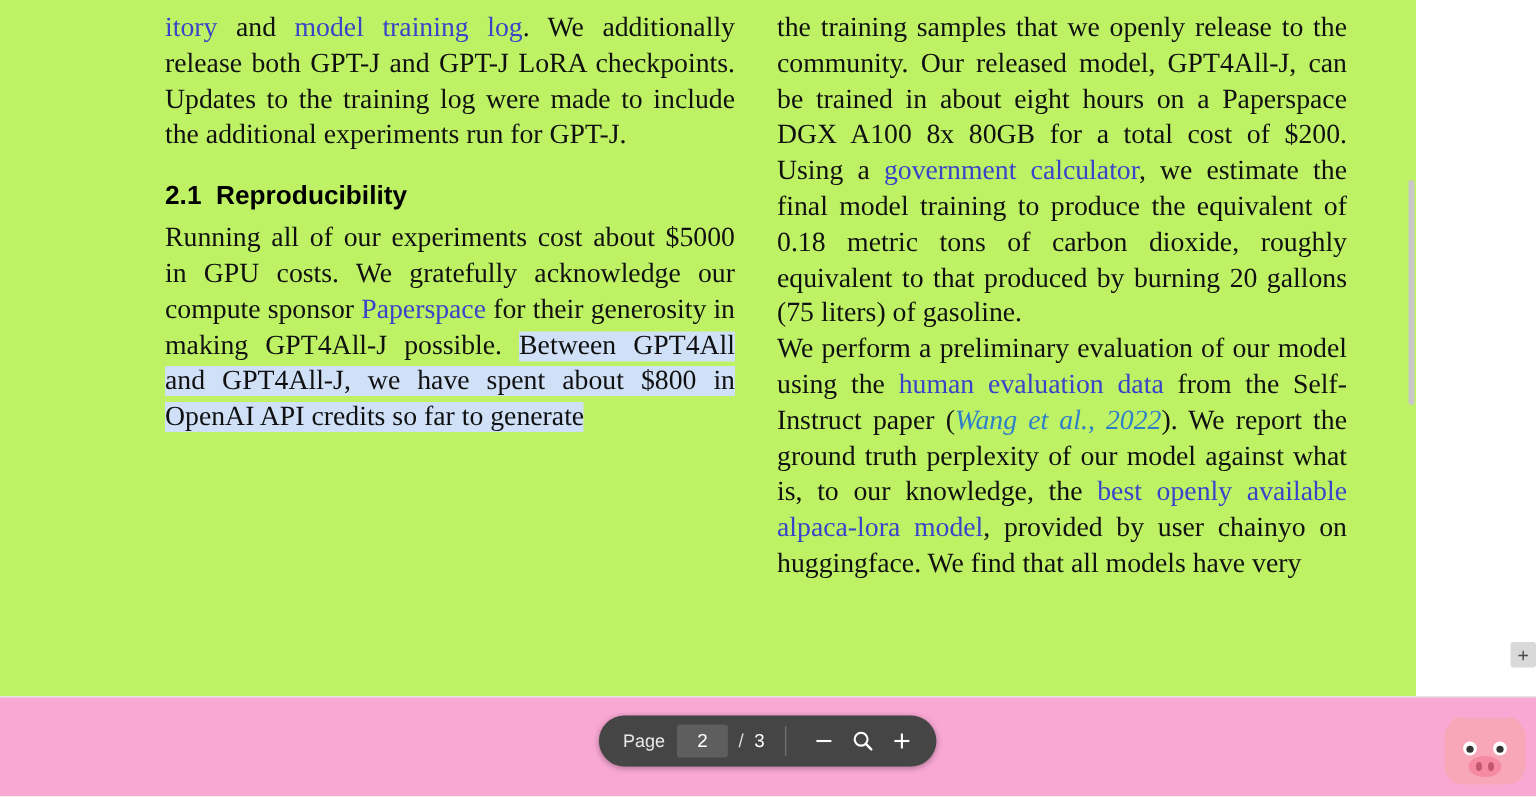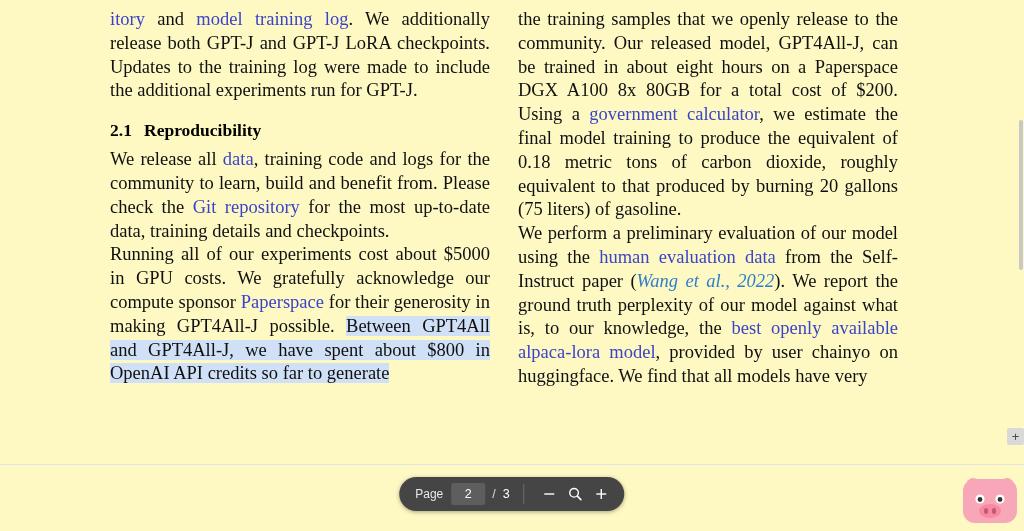--- a/index.html
+++ b/index.html
@@ -18,23 +18,23 @@
     position: relative;
     width: 1024px;
     height: 531px;
     background: #ffffff;
     overflow: hidden;
   }
   .paper {
     position: absolute;
     left: 0;
     top: 0;
-    width: 1024px;
+    width: 944px;
     height: 465px;
-    background: #fef9c3;
+    background: #bef264;
     box-sizing: border-box;
     padding: 8px 0 0 0;
   }
   .columns {
     display: flex;
     gap: 28px;
     padding: 0 108px 0 110px;
     box-sizing: border-box;
     width: 1024px;
   }
@@ -44,21 +44,21 @@
   }
   p {
     margin: 0 0 0 0;
     font-size: 18.5px;
     line-height: 23.8px;
     text-align: justify;
     text-justify: inter-word;
     color: #101010;
   }
   .sect {
-    font-family: Liberation Serif, serif;
+    font-family: Liberation Sans, sans-serif;
     font-weight: bold;
     font-size: 17.5px;
     margin: 17px 0 7px 0;
     color: #000000;
   }
   .sect .num { display: inline-block; min-width: 34px; }
   .sect.big {
     font-size: 20px;
     margin: 20px 0 9px 0;
   }
@@ -77,21 +77,21 @@
     display: inline;
     box-shadow: 0 0 0 0 #cfe0f7;
   }
   
   .toolbar-area {
     position: absolute;
     left: 0;
     bottom: 0;
     width: 1024px;
     height: 66px;
-    background: #fef9c3;
+    background: #f9a8d4;
     border-top: 1px solid #e3e3e3;
   }
   .toolbar {
     position: absolute;
     left: 50%;
     transform: translateX(-50%);
     top: 12px;
     height: 34px;
     background: #454545;
     border-radius: 17px;
@@ -193,21 +193,20 @@
 <div id="page">
 
   <div class="paper">
     <div class="columns">
 
       <div class="col">
         <p><a class="ref" href="#">itory</a><span> and </span><a class="ref" href="#">model training log</a><span>. We additionally release both GPT-J and GPT-J LoRA checkpoints. Updates to the training log were made to include the additional experiments run for GPT-J.</span></p>
 
         <div class="sect"><span class="num">2.1</span><span>Reproducibility</span></div>
 
-        <p><span>We release all </span><a class="ref" href="#">data</a><span>, training code and logs for the community to learn, build and benefit from. Please check the </span><a class="ref" href="#">Git repository</a><span> for the most up-to-date data, training details and checkpoints.</span></p>
 
 
         <p><span>Running all of our experiments cost about $5000 in GPU costs. We gratefully acknowledge our compute sponsor </span><a class="ref" href="#">Paperspace</a><span> for their generosity in making GPT4All-J possible. </span><span class="hl-block">Between GPT4All and GPT4All-J, we have spent about $800 in OpenAI API credits so far to generate</span></p>
       </div>
 
       <div class="col">
         <p><span>the training samples that we openly release to the community. Our released model, GPT4All-J, can be trained in about eight hours on a Paperspace DGX A100 8x 80GB for a total cost of $200. Using a </span><a class="ref" href="#">government calculator</a><span>, we estimate the final model training to produce the equivalent of 0.18 metric tons of carbon dioxide, roughly equivalent to that produced by burning 20 gallons (75 liters) of gasoline.</span></p>
 
 
         <p><span>We perform a preliminary evaluation of our model using the </span><a class="ref" href="#">human evaluation data</a><span> from the Self-Instruct paper (</span><a class="cite" href="#">Wang et al., 2022</a><span>). We report the ground truth perplexity of our model against what is, to our knowledge, the </span><a class="ref" href="#">best openly available alpaca-lora model</a><span>, provided by user chainyo on huggingface. We find that all models have very</span></p>

